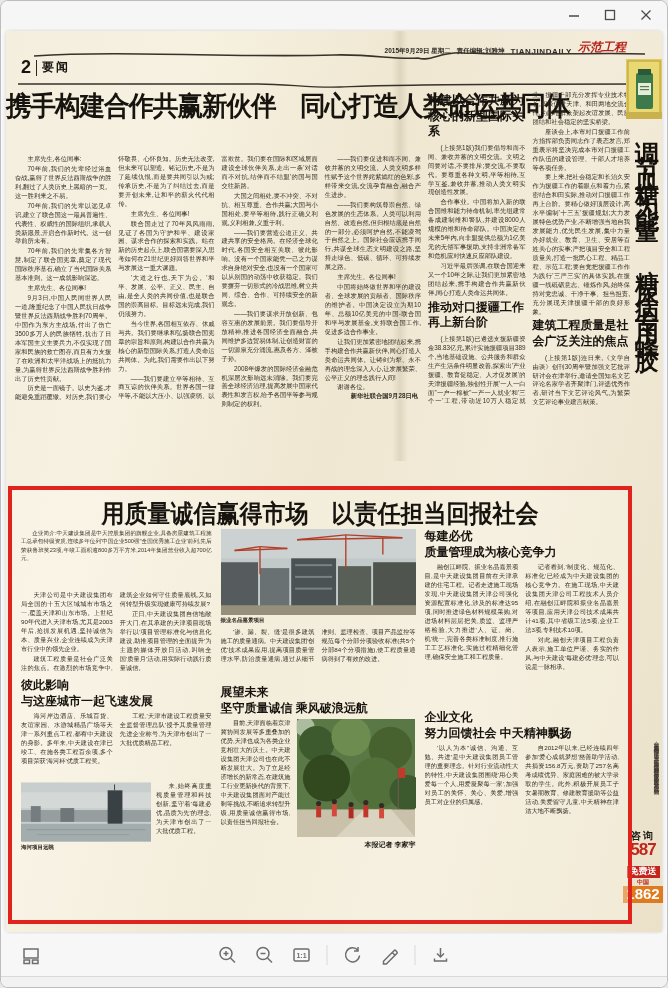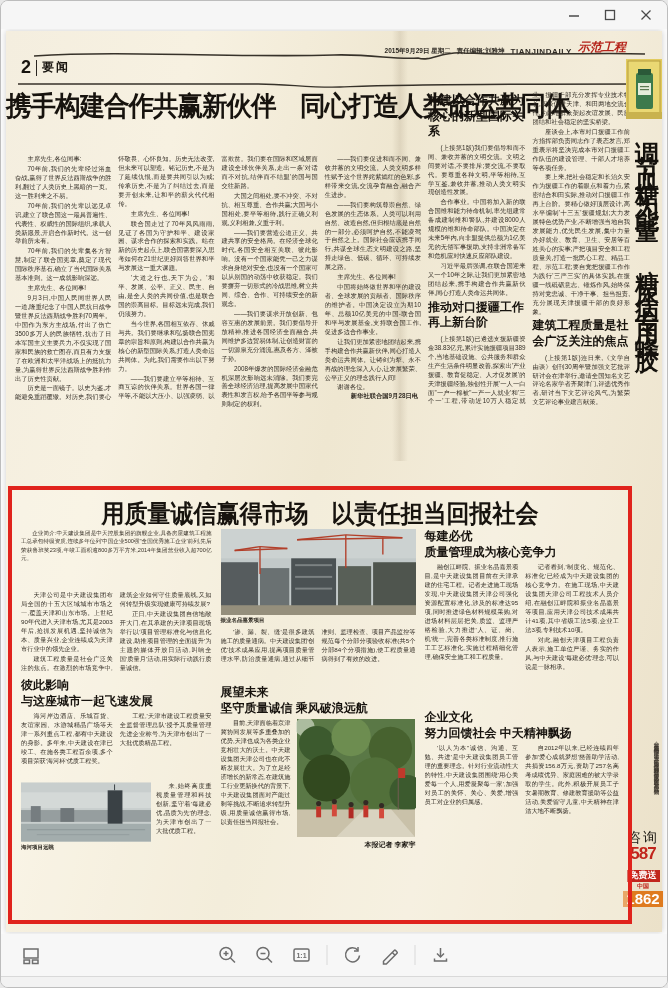--- a/index.html
+++ b/index.html
@@ -30,21 +30,21 @@
 .smallcols p{text-indent:2em;margin-bottom:1px}
 .sp-cols{position:absolute;top:124px;left:9px;width:406px;height:330px;column-count:4;column-gap:7px}
 .sp-dateline{text-indent:0 !important;text-align:right;font-weight:bold;padding-right:3px}
 .rail{position:absolute;top:60px;left:422px;width:202px;height:394px;column-count:2;column-gap:7px}
 .rail h3{font-size:12px;line-height:1.3;font-weight:900;color:#17130e;margin:2px 0 4px;break-inside:avoid;text-align:left}
 .rail h3.mt{}
 .adproduct{position:absolute;top:28px;left:620px;width:36px;height:60px}
 .adchars{position:absolute;top:92px;left:625px;height:616px;writing-mode:vertical-rl;text-orientation:upright;font-size:24px;font-weight:900;letter-spacing:13px;color:#14110c;overflow:hidden}
 .adsmall{position:absolute;top:706px;left:619px;width:36px;height:90px;writing-mode:vertical-rl;text-orientation:upright;font-size:5.5px;letter-spacing:1px;line-height:1.7;color:#3c362e;overflow:hidden}
 .adphone{position:absolute;top:799px;left:614px;width:46px;text-align:center;line-height:1.1}
-.adphone .consult{font-size:14px;font-weight:normal;letter-spacing:2px;color:#1d1a14}
+.adphone .consult{font-size:10px;font-weight:bold;letter-spacing:2px;color:#1d1a14}
 .adphone .num1{font-size:17px;font-weight:900;color:#c1251c;letter-spacing:-1px}
 .adphone .free{font-size:9px;font-weight:900;color:#fff;background:#c1251c;padding:1px 3px;display:inline-block;margin-top:2px}
 .adphone .cn{font-size:6px;color:#c1251c;font-weight:bold;display:block;margin-top:1px}
 .adphone .num2{font-size:15px;font-weight:900;color:#fff;background:#df7b1f;display:inline-block;padding:0 3px;margin-top:1px}
 .feature{position:absolute;left:2px;top:455px;width:624px;height:438px;border:4px solid #e0231c;background:rgba(252,248,238,.35);padding:6px 9px;overflow:hidden}
 .ft-h1{text-align:center;font-size:23px;font-weight:900;color:#17130e;margin-top:2px;transform:scaleY(1.08);white-space:nowrap}
 .ft-h2{font-size:12.5px;font-weight:800;margin:8px 0 5px 12px;color:#1c1812}
 .ft-groups{display:flex;gap:9px;height:344px;overflow:hidden}
 .g{font-size:6.2px;line-height:1.45;text-align:justify;color:#332d25}
 .g p{text-indent:2em;margin-bottom:1px}

